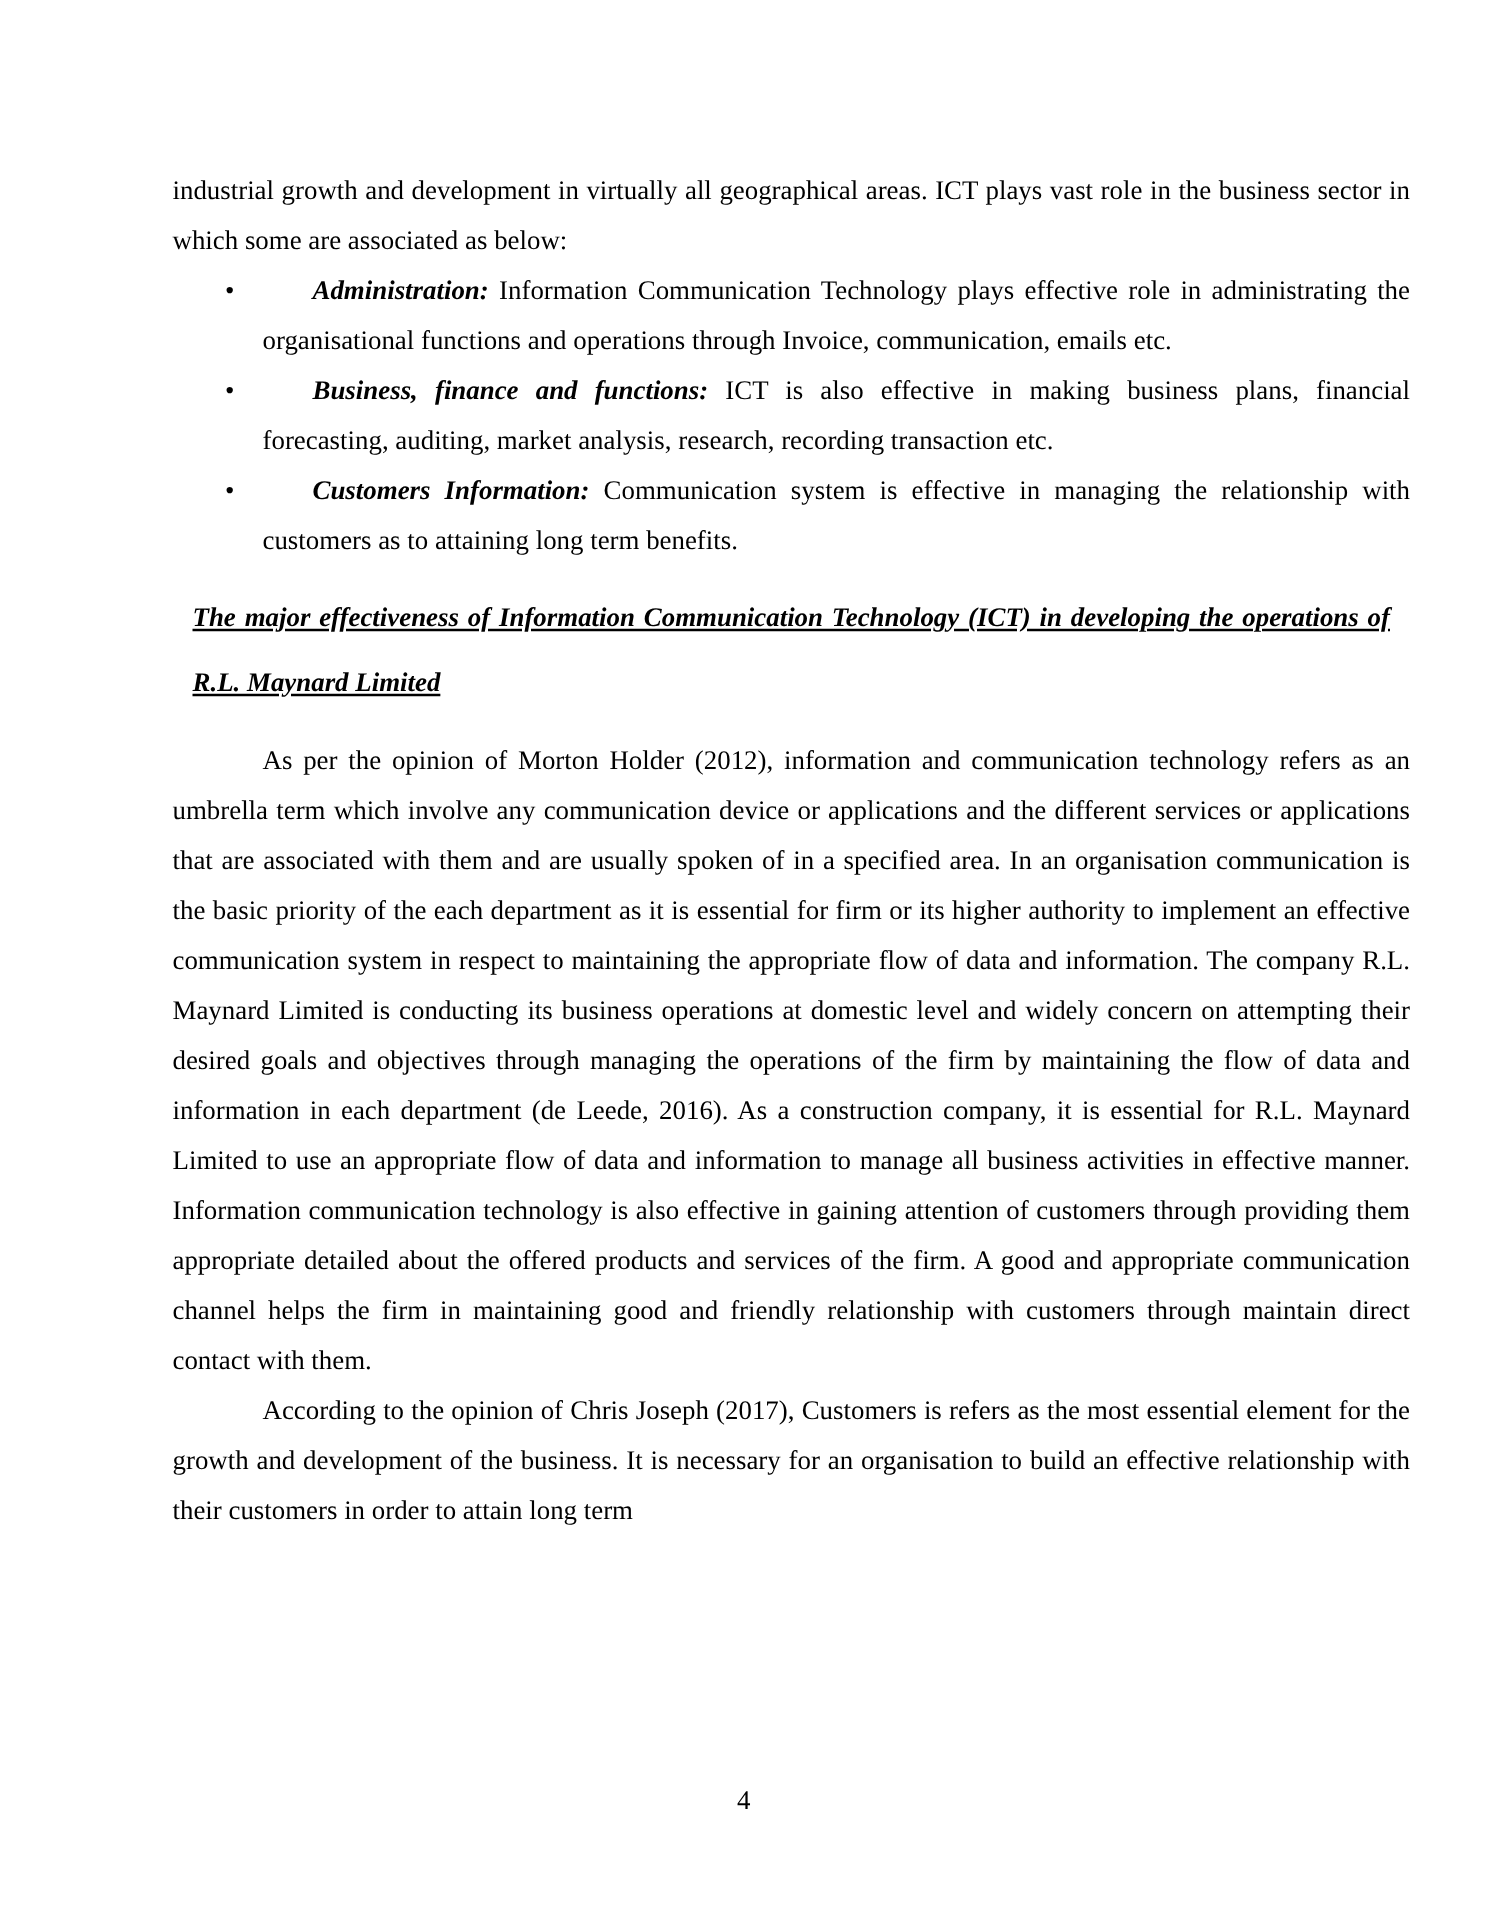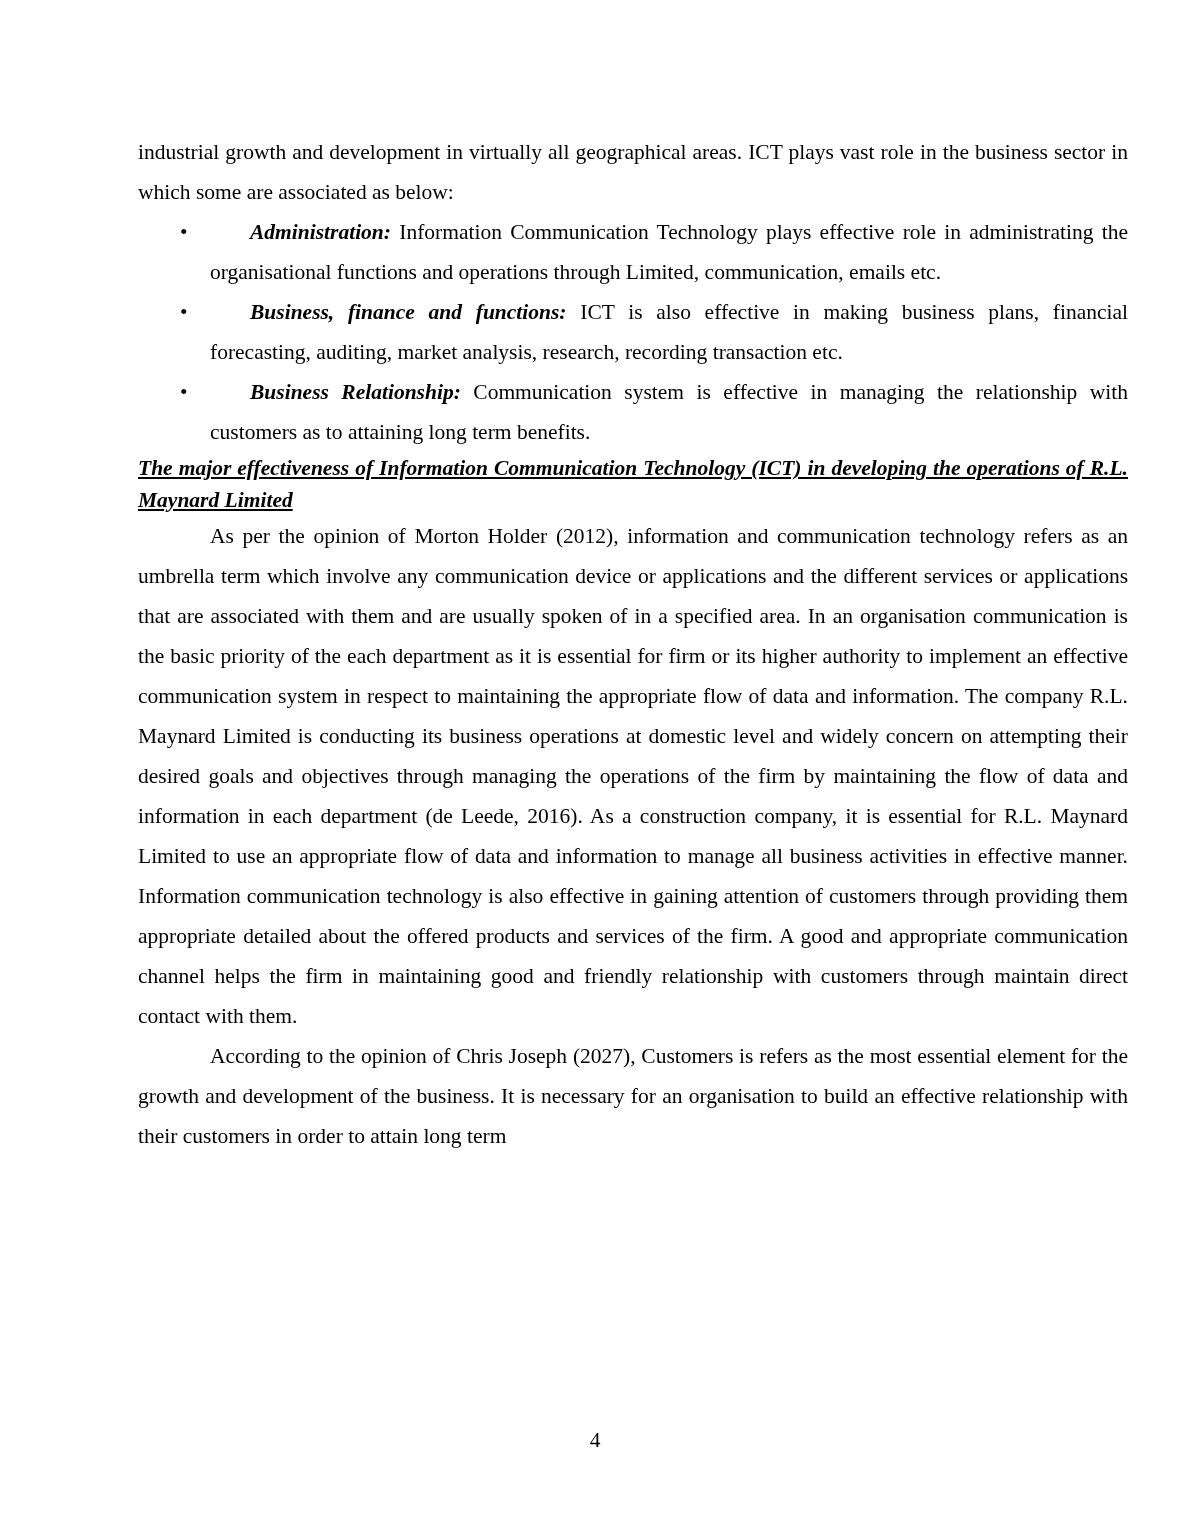--- a/index.html
+++ b/index.html
@@ -26,26 +26,26 @@
     line-height: 40px;
     text-align: justify;
     text-justify: inter-word;
     margin: 0;
   }
   .para.indent-first {
     text-indent: 72px;
   }
   .heading {
     font-size: 21.5px;
-    line-height: 32px;
+    line-height: 52px;
     font-weight: bold;
     font-style: italic;
     text-decoration: underline;
     text-align: justify;
-    margin: 0;
+    margin: 16px;
   }
   ul.bullets {
     list-style: none;
     margin: 0;
     padding: 0;
   }
   ul.bullets > li {
     position: relative;
     padding-left: 72px;
     font-size: 21.5px;
@@ -78,33 +78,33 @@
 </head>
 <body>
 
 <div class="page">
 
   <p class="para">industrial growth and development in virtually all geographical areas. ICT plays vast role in the business sector in which some are associated as below:</p>
 
   <ul class="bullets">
     <li>
       <span class="bullet-dot">•</span>
-      <span class="lead">Administration:</span><span> Information Communication Technology plays effective role in administrating the organisational functions and operations through Limited, communication, emails etc.</span>
+      <span class="lead">Administration:</span><span> Information Communication Technology plays effective role in administrating the organisational functions and operations through Invoice, communication, emails etc.</span>
     </li>
     <li>
       <span class="bullet-dot">•</span>
       <span class="lead">Business, finance and functions:</span><span> ICT is also effective in making business plans, financial forecasting, auditing, market analysis, research, recording transaction etc.</span>
     </li>
     <li>
       <span class="bullet-dot">•</span>
-      <span class="lead">Business Relationship:</span><span> Communication system is effective in managing the relationship with customers as to attaining long term benefits.</span>
+      <span class="lead">Customers Information:</span><span> Communication system is effective in managing the relationship with customers as to attaining long term benefits.</span>
     </li>
   </ul>
 
   <p class="heading">The major effectiveness of  Information Communication Technology (ICT) in developing the operations of  R.L. Maynard Limited</p>
 
   <p class="para indent-first">As per the opinion of Morton Holder (2012), information and communication technology refers as an umbrella term which involve any communication device or applications and the different services or applications that are associated with them and are usually spoken of in a specified area. In an organisation communication is the basic priority of the each department as it is essential for firm or its higher authority to implement an effective communication system in respect to maintaining the appropriate flow of data and information. The company R.L. Maynard Limited is conducting its business operations at domestic level and widely concern on attempting their desired goals and objectives through managing the operations of the firm by maintaining the flow of data and information in each department (de Leede, 2016). As a construction company, it is essential for R.L. Maynard Limited to use an appropriate flow of data and information to manage all business activities in effective manner.  Information communication technology is also effective in gaining attention of customers through providing them appropriate detailed about the offered products and services of the firm. A good and appropriate communication channel helps the firm in maintaining good and friendly relationship with customers through maintain direct contact with them.</p>
 
 
-  <p class="para indent-first">According to the opinion of Chris Joseph (2027), Customers is refers as the most essential element for the growth and development of the business. It is necessary for an organisation to build an effective relationship with their customers in order to attain long term</p>
+  <p class="para indent-first">According to the opinion of Chris Joseph (2017), Customers is refers as the most essential element for the growth and development of the business. It is necessary for an organisation to build an effective relationship with their customers in order to attain long term</p>
 
   <div class="page-number">4</div>
 </div>
 
 </body></html>

